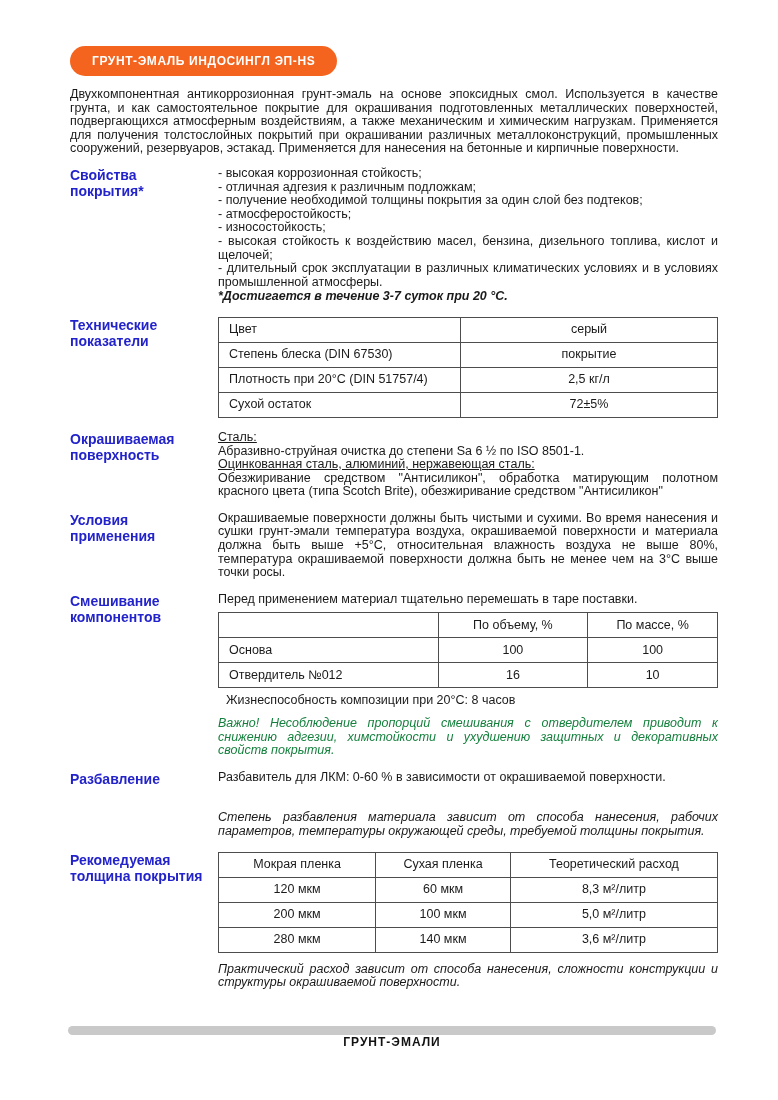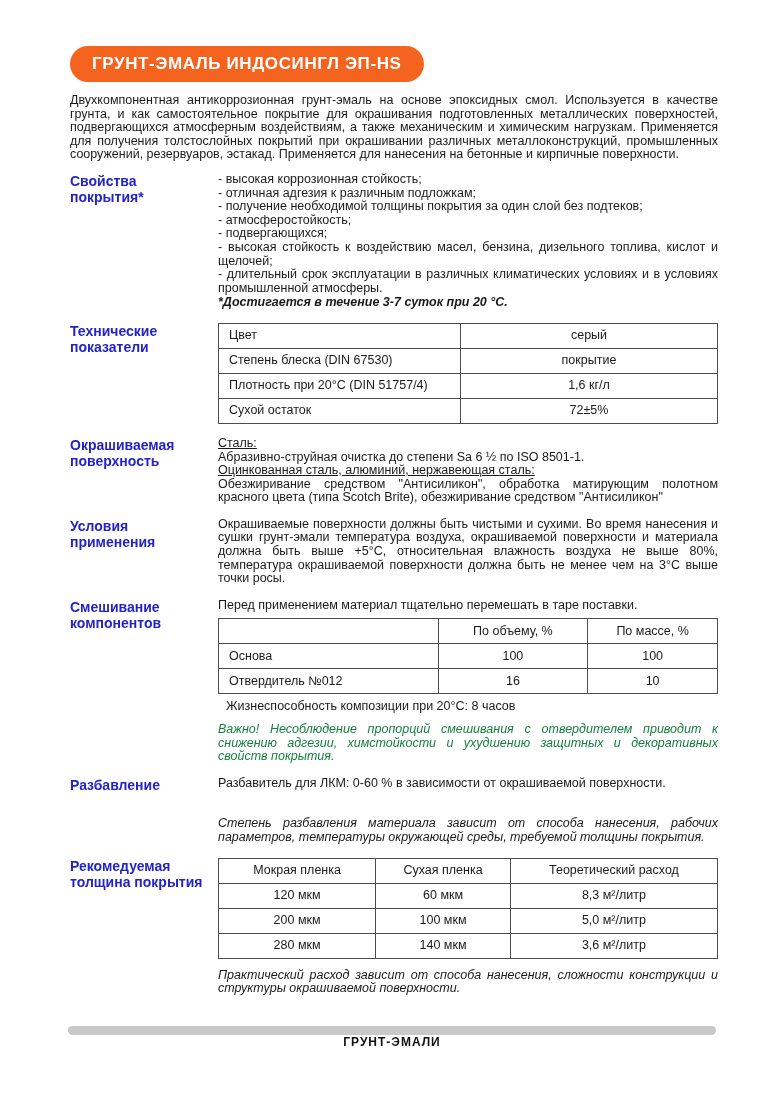--- a/index.html
+++ b/index.html
@@ -13,21 +13,21 @@
     font-family: "Liberation Sans", sans-serif;
     color: #1a1a1a;
     padding: 46px 60px 0 70px;
     overflow: hidden;
   }
   .badge {
     display: inline-block;
     background: #F4641E;
     color: #ffffff;
     font-weight: bold;
-    font-size: 17px;
+    font-size: 12px;
     letter-spacing: 0.6px;
     padding: 8px 22px 8px 22px;
     border-radius: 20px;
     margin-bottom: 12px;
   }
   .intro {
     text-align: justify;
     font-size: 12.5px;
     line-height: 13.6px;
     margin-bottom: 11px;
@@ -114,21 +114,21 @@
   <p class="intro">Двухкомпонентная антикоррозионная грунт-эмаль на основе эпоксидных смол. Используется в качестве грунта, и как самостоятельное покрытие для окрашивания подготовленных металлических поверхностей, подвергающихся атмосферным воздействиям, а также механическим и химическим нагрузкам. Применяется для получения толстослойных покрытий при окрашивании различных металлоконструкций, промышленных сооружений, резервуаров, эстакад. Применяется  для нанесения на бетонные и кирпичные поверхности.</p>
 
   
   <div class="section">
     <div class="sec-label">Свойства покрытия*</div>
     <div class="sec-body">
       <div class="prop-item">- высокая коррозионная стойкость;</div>
       <div class="prop-item">- отличная адгезия к различным подложкам;</div>
       <div class="prop-item">- получение необходимой толщины покрытия за один слой без подтеков;</div>
       <div class="prop-item">- атмосферостойкость;</div>
-      <div class="prop-item">- подвергающихся;</div>
+      <div class="prop-item">- износостойкость;</div>
       <div class="prop-item">- высокая стойкость к воздействию масел, бензина, дизельного топлива, кислот и щелочей;</div>
       <div class="prop-item">- длительный срок эксплуатации в различных климатических условиях и в условиях промышленной атмосферы.</div>
       <div class="footnote">*Достигается в течение 3-7 суток при 20 °С.</div>
     </div>
   </div>
 
   
   <div class="section">
     <div class="sec-label">Технические показатели</div>
     <div class="sec-body">
@@ -137,21 +137,21 @@
             <tr>
           <td class="l tech-col1">Цвет</td>
           <td class="c">серый</td>
         </tr>
         <tr>
           <td class="l">Степень блеска (DIN 67530)</td>
           <td class="c">покрытие</td>
         </tr>
         <tr>
           <td class="l">Плотность при 20°C (DIN 51757/4)</td>
-          <td class="c">1,6 кг/л</td>
+          <td class="c">2,5 кг/л</td>
         </tr>
         <tr>
           <td class="l">Сухой остаток</td>
           <td class="c">72±5%</td>
         </tr>
       </tbody>
         </table>
     </div>
   </div>
 

